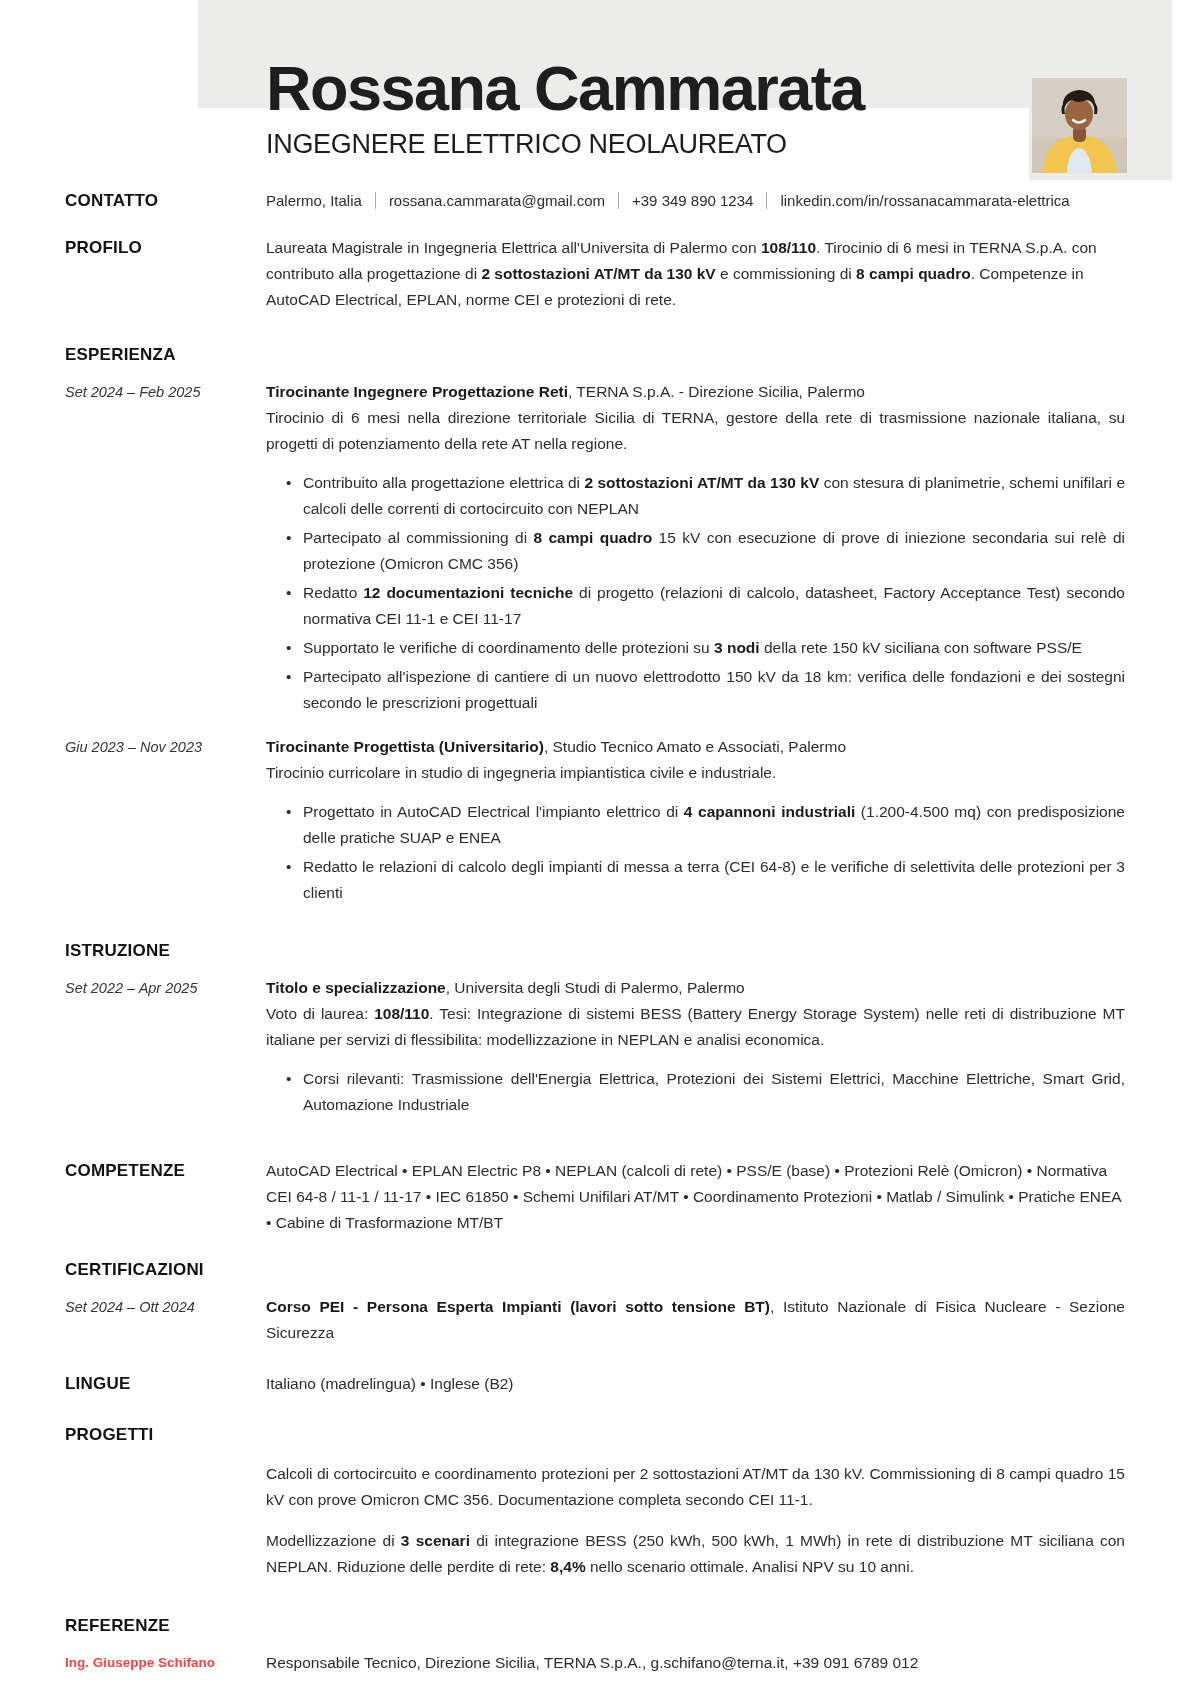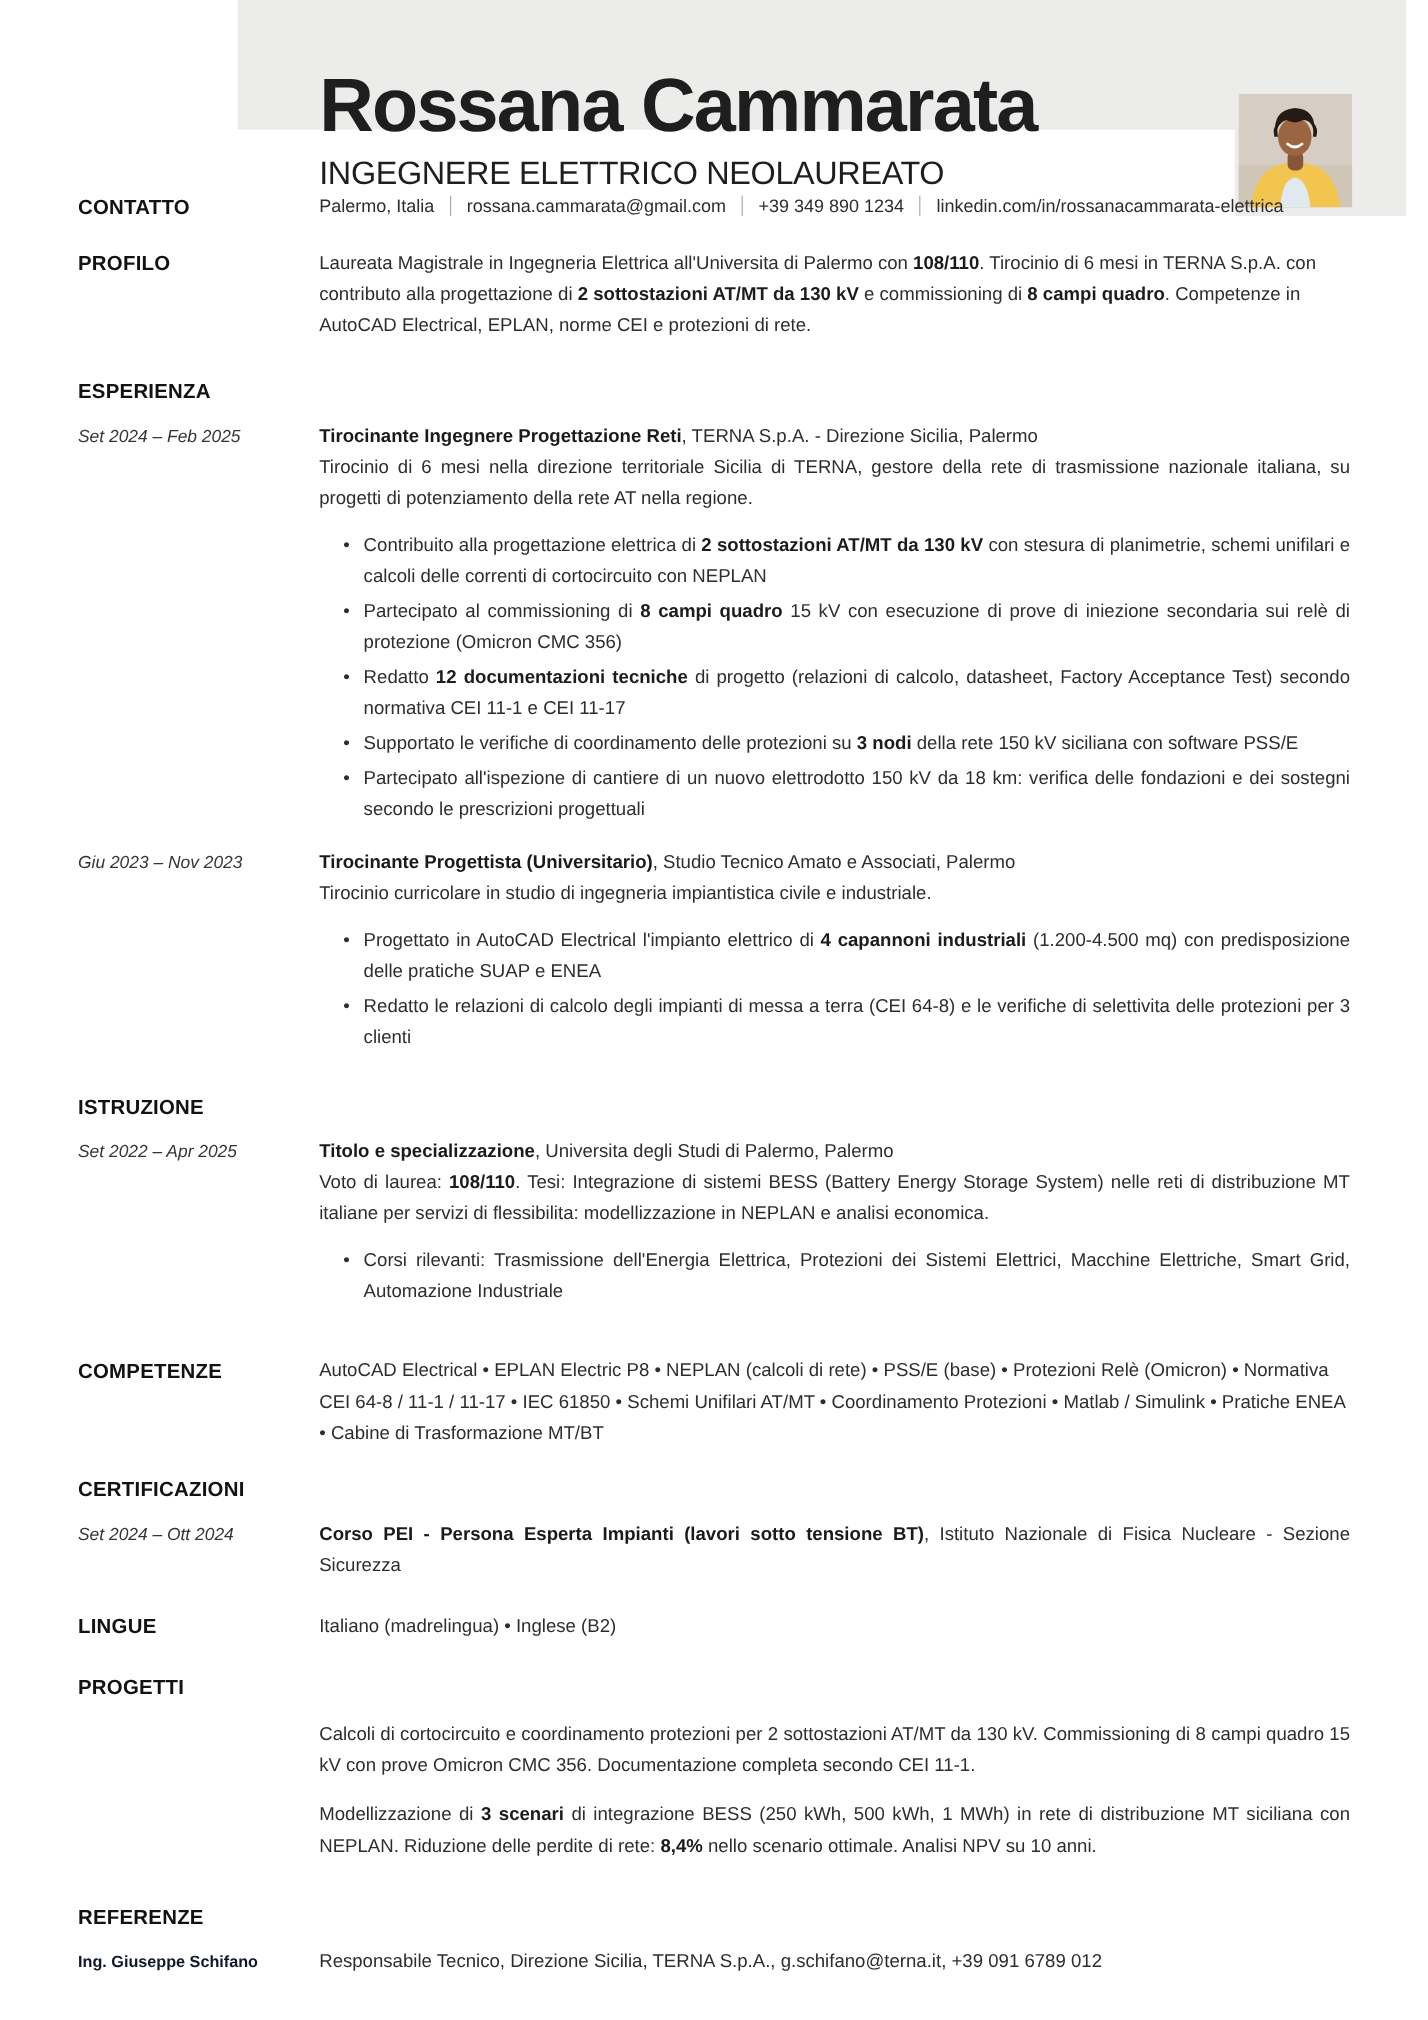--- a/index.html
+++ b/index.html
@@ -16,23 +16,23 @@
   .photo { position:absolute; left:3px; top:78px; width:95px; height:95px; overflow:hidden; }
   .photo svg { display:block; }
   
   .header { position:relative; padding:56px 47px 0 248px; }
   .name { font-size:63px; line-height:64px; font-weight:700; letter-spacing:-1.5px; color:#1e1e1e; }
   .subtitle { margin-top:10px; font-size:27px; line-height:28px; font-weight:400; letter-spacing:-0.3px; color:#1e1e1e; }
   
   .row { position:relative; display:grid; grid-template-columns:201px 1fr; padding:0 47px; }
   .label { font-size:17px; font-weight:700; letter-spacing:0.2px; color:#121212; line-height:22px; padding-top:2px; }
   .date { font-size:14.5px; font-style:italic; color:#353535; line-height:26px; }
-  .ref-name { font-size:13.5px; font-weight:700; color:#0f172a; line-height:26px; }
+  .ref-name { font-size:13.5px; font-weight:700; color:#ef4444; line-height:26px; }
   
-  .contact-row { margin-top:2px; }
+  .contact-row { margin-top:30px; }
   .contact { font-size:15px; color:#2d2d2d; }
   .sep { display:inline-block; width:1px; height:17px; background:#a8adb5; margin:0 13px; vertical-align:-3px; }
   .mt-profile { margin-top:21px; }
   .section-head { margin-top:29px; }
   .entry { margin-top:13px; }
   .entry-2 { margin-top:15px; }
   .title-line b { color:#1a1a1a; }
   .just { text-align:justify; }
   ul.bullets { list-style:none; margin-top:13px; }
   ul.bullets li { position:relative; padding-left:37px; margin-bottom:3px; text-align:justify; }

